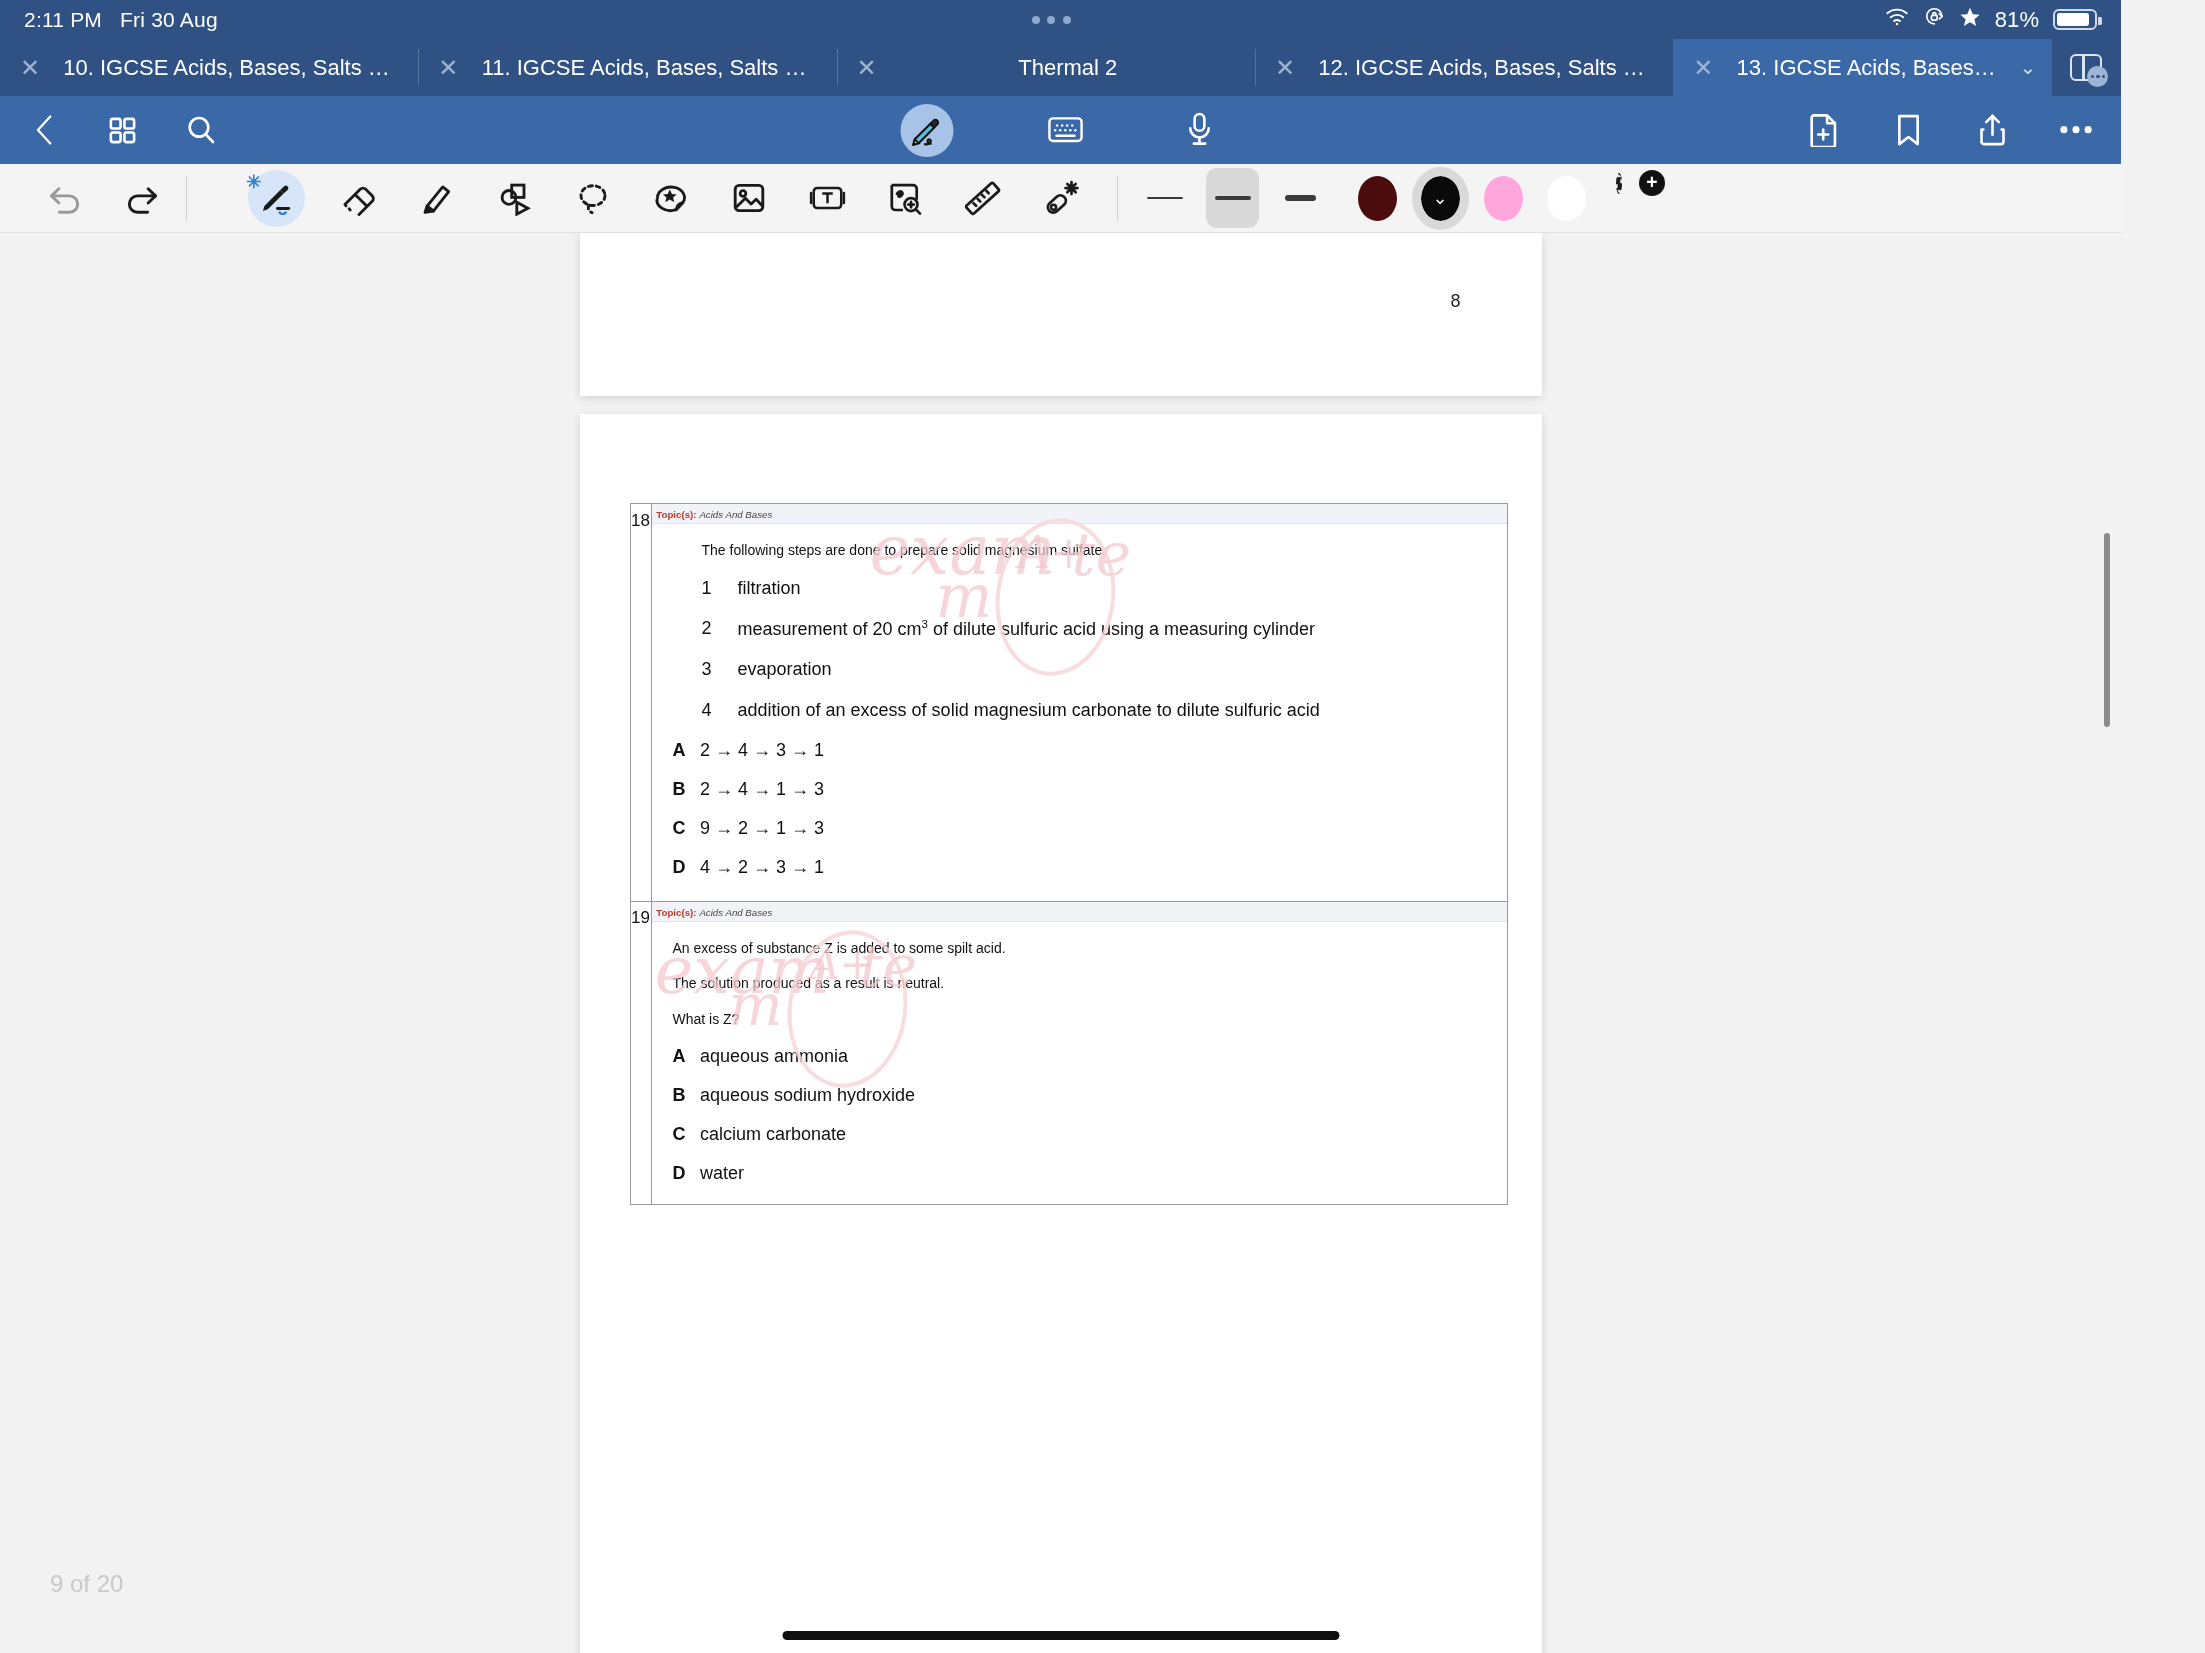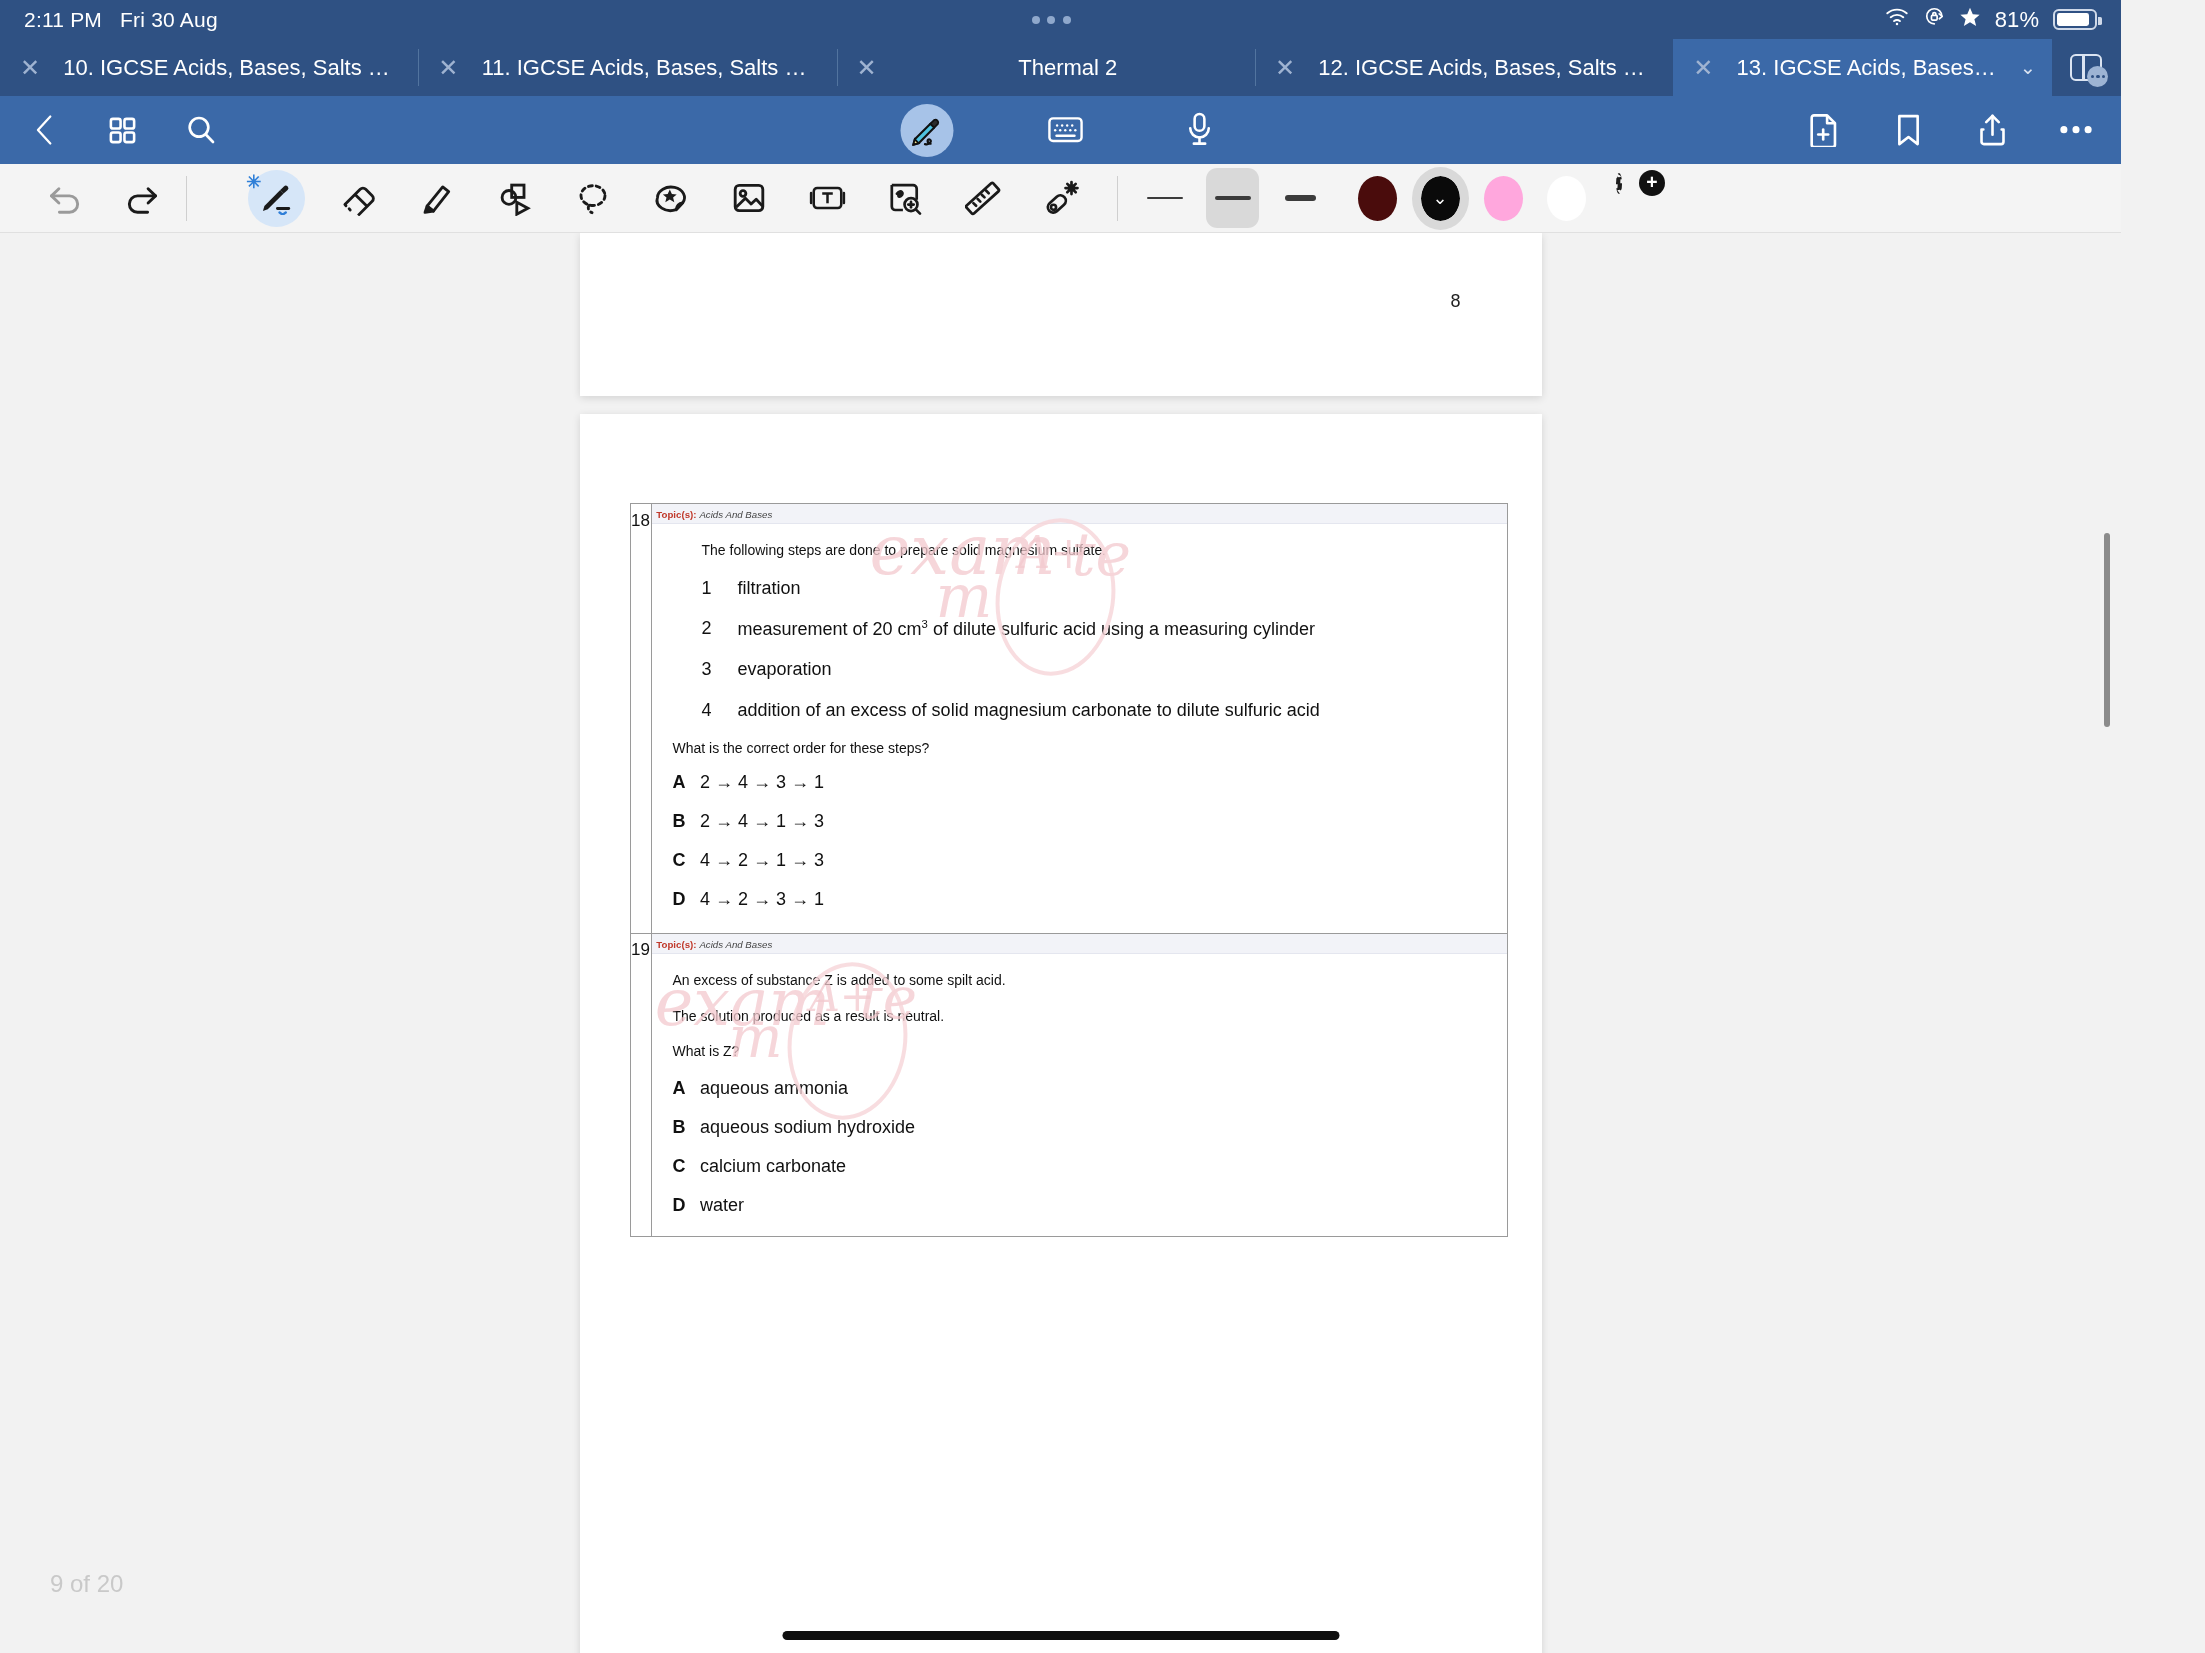--- a/index.html
+++ b/index.html
@@ -500,33 +500,32 @@
                   </div>
                   <div class="q-step">
                     <span class="sn">3</span>
                     <span>evaporation</span>
                   </div>
                   <div class="q-step">
                     <span class="sn">4</span>
                     <span>addition of an excess of solid magnesium carbonate to dilute sulfuric acid</span>
                   </div>
                 </div>
-                <div class="q-line" style="margin-left:-29px;margin-bottom:16px;">What is the correct order for these steps?</div>
                 <div class="q-opts" style="margin-left:-29px;">
                   <div class="q-opt">
                     <span class="ol">A</span>
                     <span>2 → 4 → 3 → 1</span>
                   </div>
                   <div class="q-opt">
                     <span class="ol">B</span>
                     <span>2 → 4 → 1 → 3</span>
                   </div>
                   <div class="q-opt">
                     <span class="ol">C</span>
-                    <span>4 → 2 → 1 → 3</span>
+                    <span>9 → 2 → 1 → 3</span>
                   </div>
                   <div class="q-opt" style="margin-bottom:8px;">
                     <span class="ol">D</span>
                     <span>4 → 2 → 3 → 1</span>
                   </div>
                 </div>
               </div>
             </div>
           </div>
 

